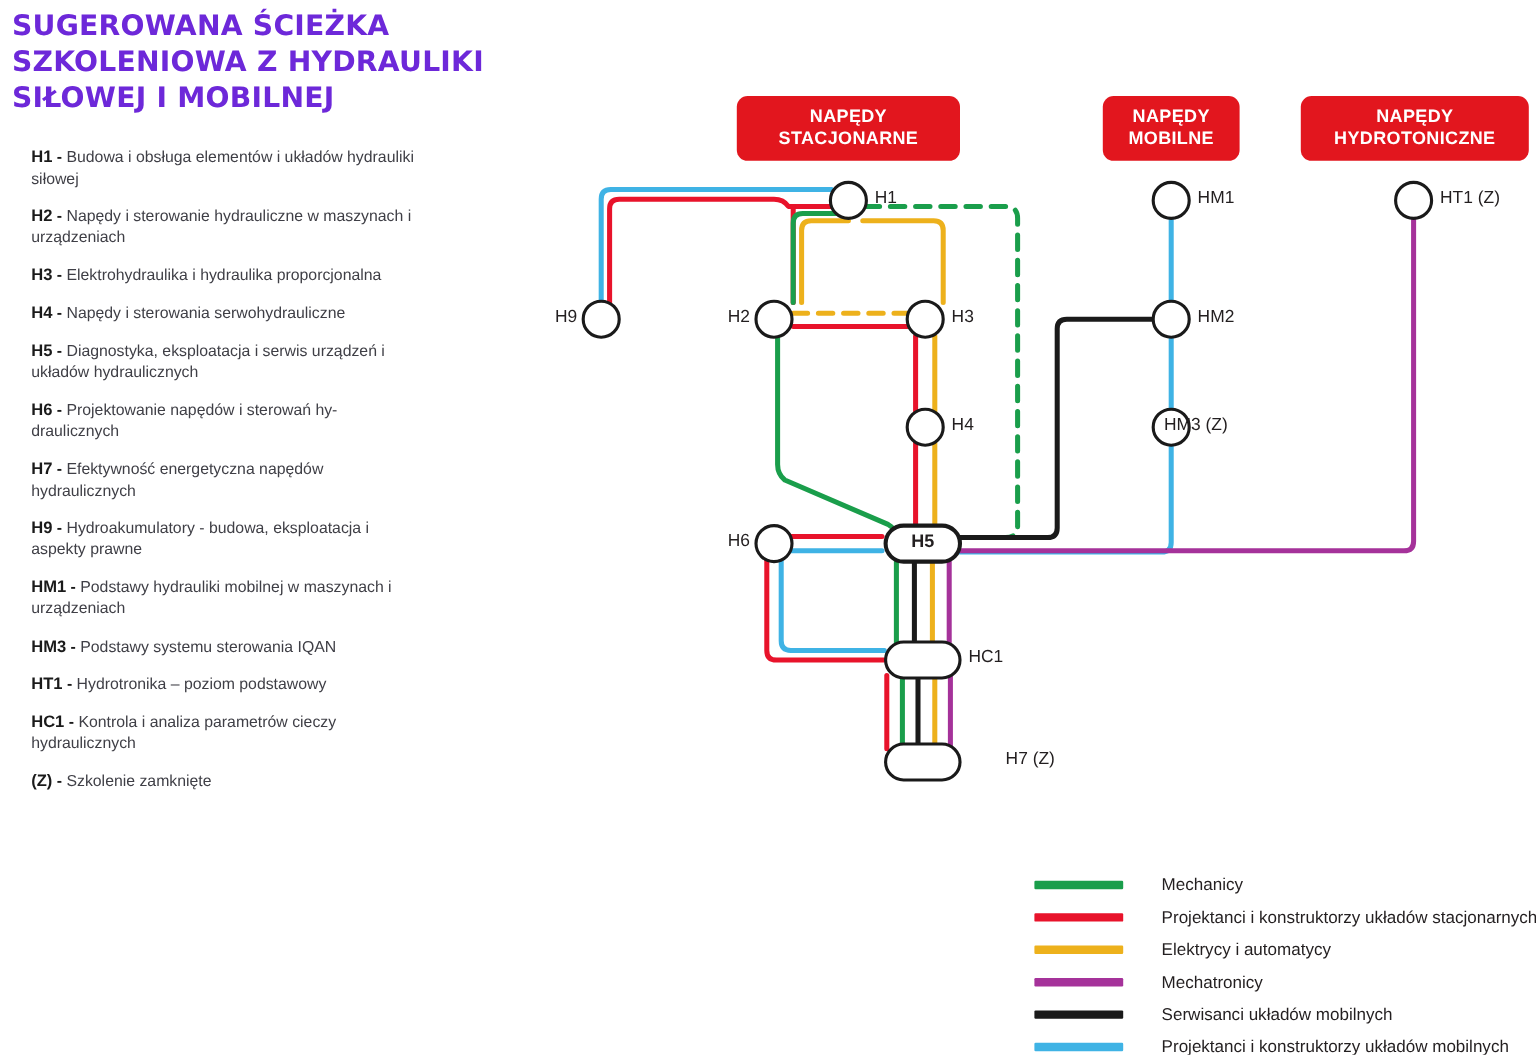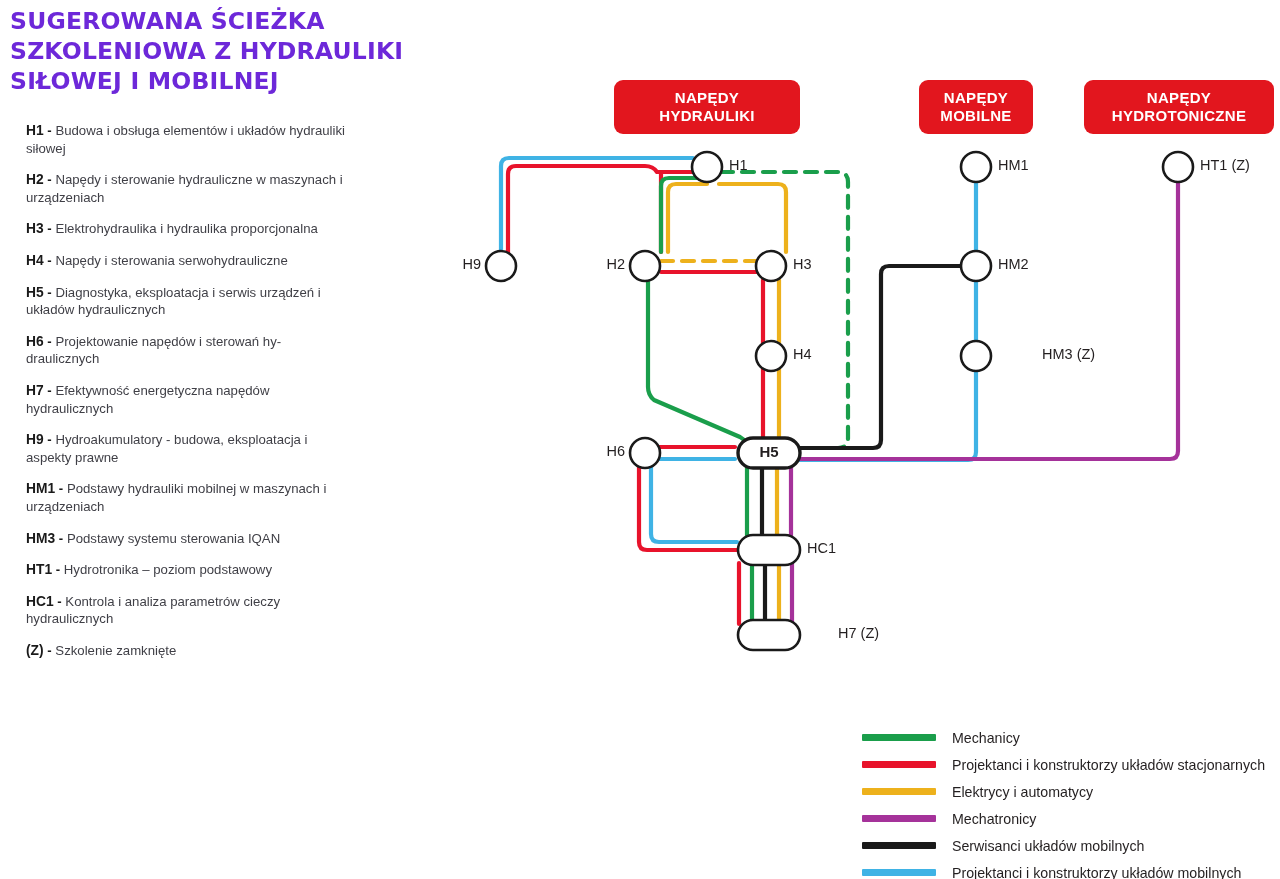--- a/index.html
+++ b/index.html
@@ -45,21 +45,21 @@
   .hdr-hydro{left:1084px;top:80px;width:190px;height:54px;}
 
   .node-label{
     position:absolute;font-size:14.5px;color:#231f20;white-space:nowrap;
   }
 
   
   .color-legend{position:absolute;left:862px;top:724px;}
   .cl-row{display:flex;align-items:center;height:27px;}
   .cl-swatch{width:74px;height:7px;border-radius:1px;flex:0 0 auto;}
-  .cl-text{margin-left:16px;font-size:14.2px;color:#231f20;white-space:nowrap;}
+  .cl-text{margin-left:32px;font-size:14.2px;color:#231f20;white-space:nowrap;}
 </style>
 </head>
 <body>
 
 <div id="root">
 
   <div class="left-col">
     <h1 class="doc-title">
       <span>SUGEROWANA ŚCIEŻKA</span>
       <span>SZKOLENIOWA Z HYDRAULIKI</span>
@@ -80,21 +80,21 @@
         <li><span class="code">HC1</span><span class="dash"> - </span><span>Kontrola i analiza parametrów cieczy hydraulicznych</span></li>
         <li><span class="code">(Z)</span><span class="dash"> - </span><span>Szkolenie zamknięte</span></li>
       </ul>
   </div>
 
   <div class="diagram">
 
     <div class="hdr-box hdr-stacjonarne">
       <div>
         <span>NAPĘDY</span>
-        <span>HYDRAULIKI</span>
+        <span>STACJONARNE</span>
       </div>
     </div>
     <div class="hdr-box hdr-mobilne">
       <div>
         <span>NAPĘDY</span>
         <span>MOBILNE</span>
       </div>
     </div>
     <div class="hdr-box hdr-hydro">
       <div>
@@ -157,21 +157,21 @@
         <div class="node-label" style="left: 729px; top: 157px;">H1</div>
         <div class="node-label" style="right: 655px; top: 256px;">H2</div>
         <div class="node-label" style="left: 793px; top: 256px;">H3</div>
         <div class="node-label" style="left: 793px; top: 346px;">H4</div>
         <div class="node-label" style="right: 655px; top: 443px;">H6</div>
         <div class="node-label" style="left: 738px; top: 443px; width: 62px; text-align: center; font-weight: 700; font-size: 15px;">H5</div>
         <div class="node-label" style="left: 807px; top: 540px;">HC1</div>
         <div class="node-label" style="left: 838px; top: 625px;">H7 (Z)</div>
         <div class="node-label" style="left: 998px; top: 157px;">HM1</div>
         <div class="node-label" style="left: 998px; top: 256px;">HM2</div>
-        <div class="node-label" style="left: 1042px; top: 346px;">HM3 (Z)</div>
+        <div class="node-label" style="left: 970px; top: 346px;">HM3 (Z)</div>
         <div class="node-label" style="left: 1200px; top: 157px;">HT1 (Z)</div>
       </div>
   </div>
 
   <div class="color-legend" id="color-legend">
       <div class="cl-row">
         <div class="cl-swatch" style="background: rgb(26, 158, 75);"></div>
         <div class="cl-text">Mechanicy</div>
       </div>
       <div class="cl-row">

